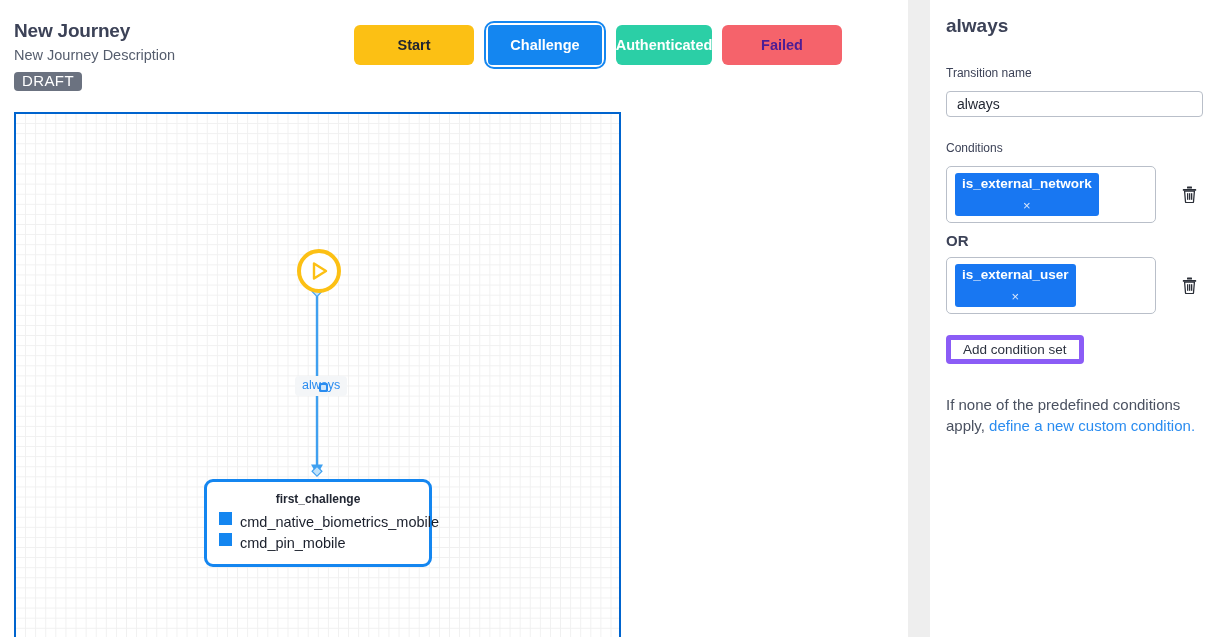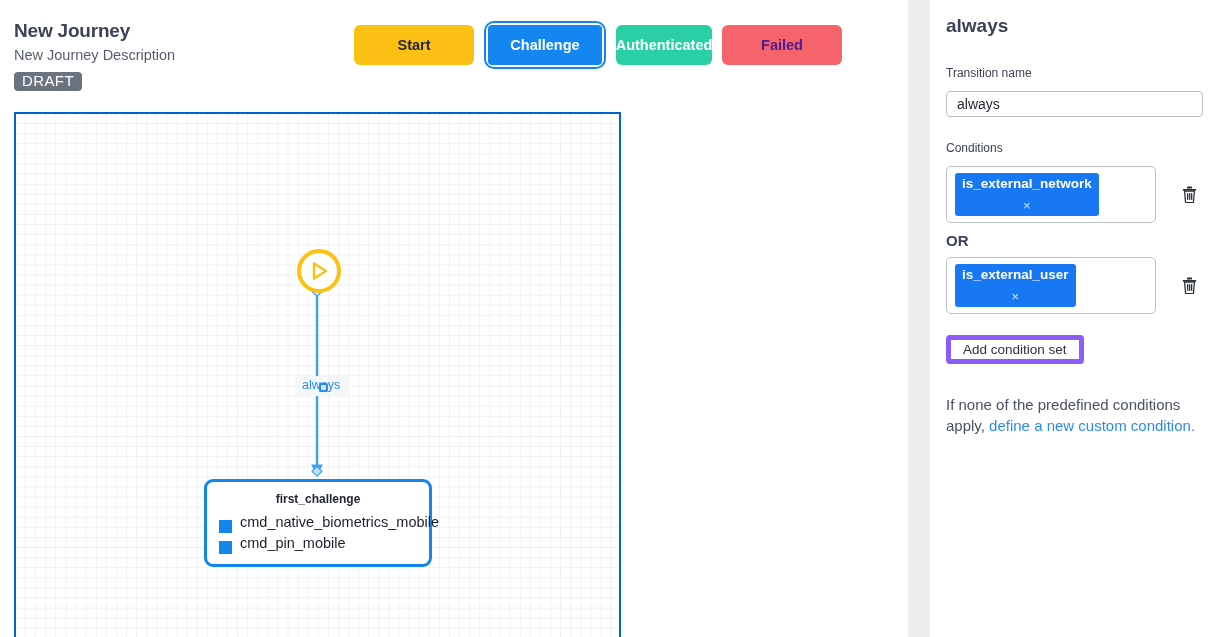--- a/index.html
+++ b/index.html
@@ -179,21 +179,21 @@
   .flow-node-title {
     text-align: center;
     font-size: 12px;
     font-weight: bold;
     color: #222733;
     line-height: 19px;
     margin-bottom: 3px;
   }
   .flow-row {
     display: flex;
-    align-items: flex-end;
+    align-items: flex-start;
     gap: 8px;
     line-height: 21px;
     padding: 0 0 0 2px;
   }
   .flow-swatch {
     width: 13px; height: 13px;
     background: #1486F0;
     flex: 0 0 auto;
   }
   .flow-row-label {

